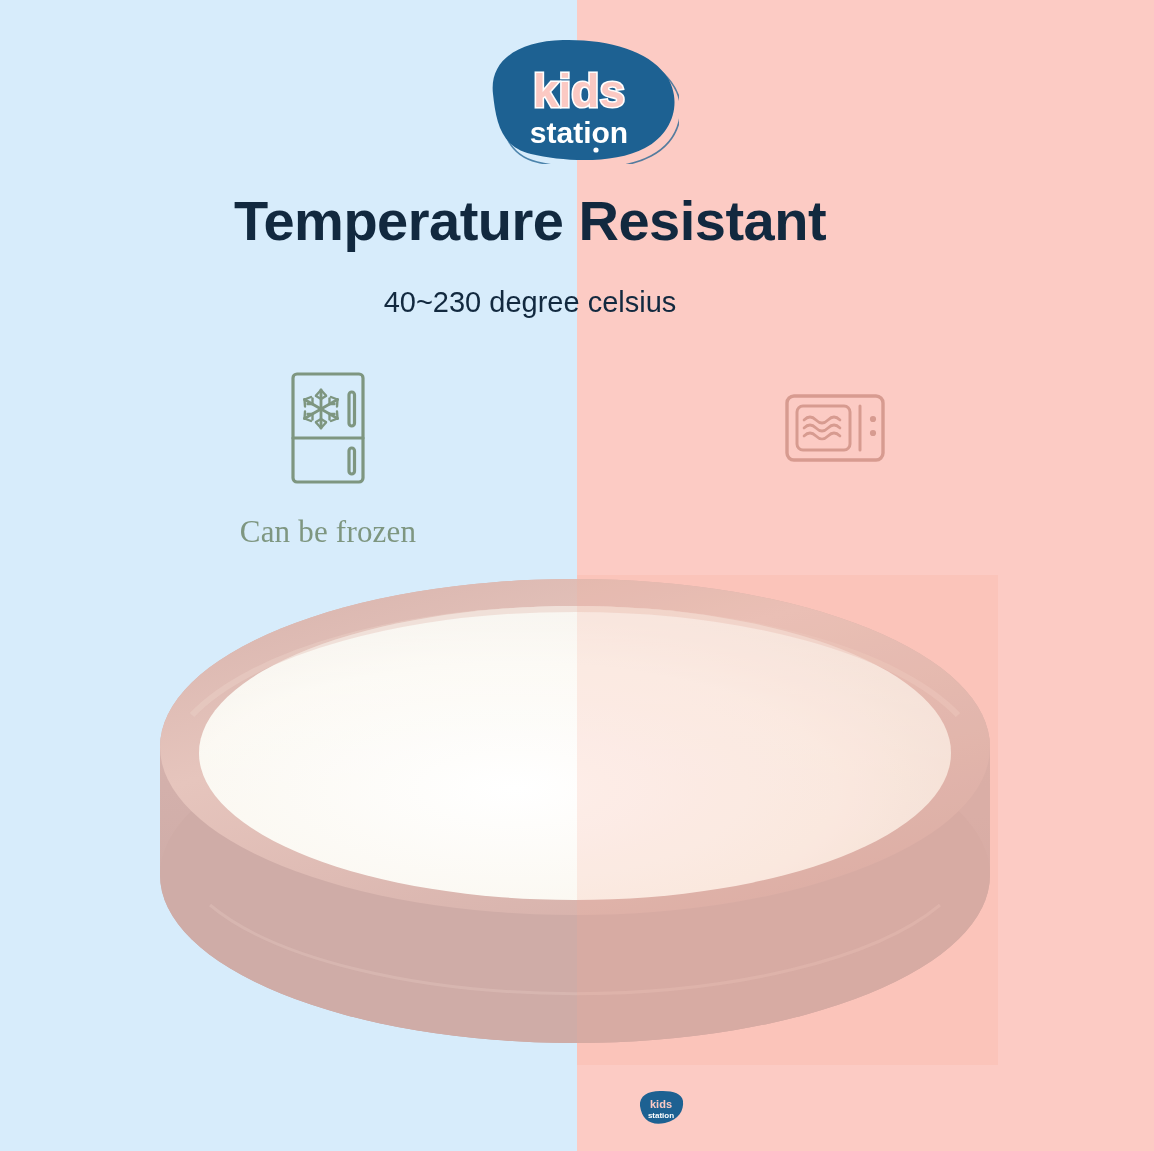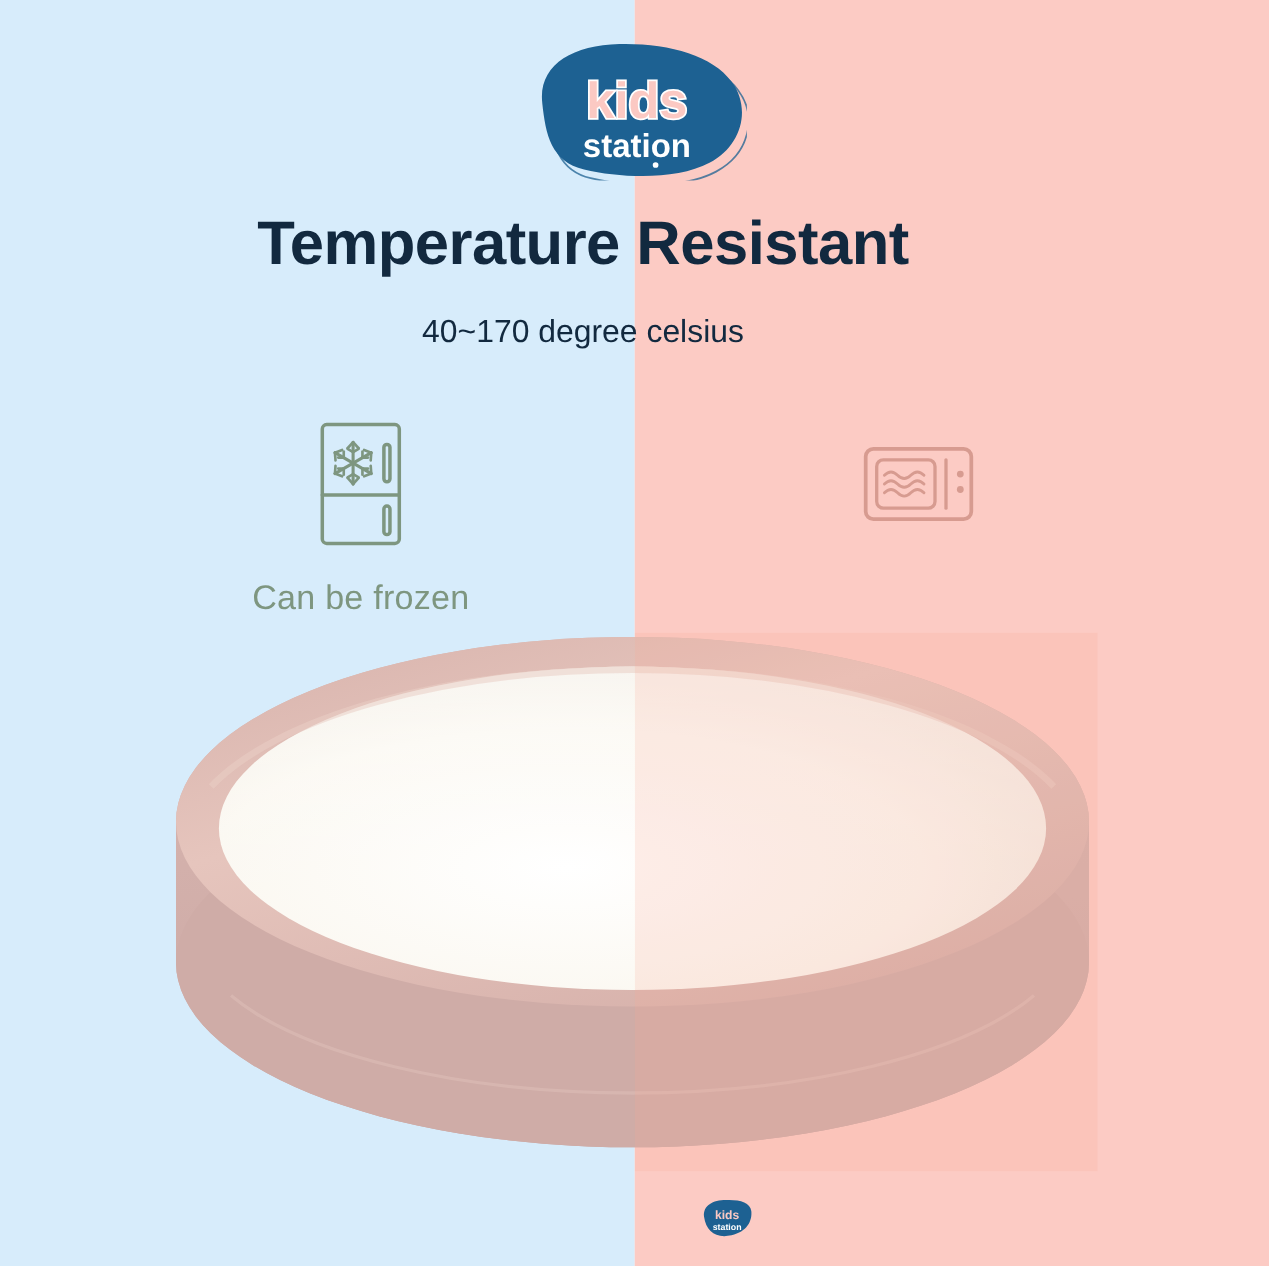--- a/index.html
+++ b/index.html
@@ -56,23 +56,24 @@
   #subtitle {
     top: 286px;
     font-size: 29px;
     font-weight: normal;
     letter-spacing: 0px;
   }
 
   
   .feature {
     position: absolute;
-    top: 380px;
+    top: 368px;
     width: 360px;
     text-align: center;
+    font-family: Liberation Serif, serif;
   }
   #feature-frozen    { left: 148px; }
   #feature-microwave { left: 655px; }
 
   .feature-icon {
     width: 110px;
     height: 120px;
     margin: 0 auto;
     display: block;
   }
@@ -138,21 +139,21 @@
 
       <text x="100" y="71" text-anchor="middle" font-family="'Liberation Sans', sans-serif" font-size="46" font-weight="bold" fill="#fbc9c3" stroke="#ffffff" stroke-width="3.2" paint-order="stroke">kids</text>
 
       <text x="100" y="107" text-anchor="middle" font-family="'Liberation Sans', sans-serif" font-size="30" font-weight="bold" fill="#ffffff">station</text>
 
       <circle cx="117" cy="114" r="2.6" fill="#ffffff"></circle>
     </svg>
   </div>
 
   <div class="headline" id="title">Temperature Resistant</div>
-  <div class="headline" id="subtitle">40~170 degree celsius</div>
+  <div class="headline" id="subtitle">40~230 degree celsius</div>
 
   <div class="feature" id="feature-frozen">
     <div class="feature-icon">
       <svg viewBox="0 0 110 120" xmlns="http://www.w3.org/2000/svg" fill="none" stroke="#7e9680" stroke-width="3.2" stroke-linecap="round" stroke-linejoin="round">
         <rect x="20" y="6" width="70" height="108" rx="4" ry="4"></rect>
         <line x1="20" y1="70" x2="90" y2="70"></line>
         <rect x="76" y="24" width="5.5" height="34" rx="2.7" ry="2.7"></rect>
         <rect x="76" y="80" width="5.5" height="26" rx="2.7" ry="2.7"></rect>
 
         <g transform="translate(48,41)" stroke-width="2.8">

